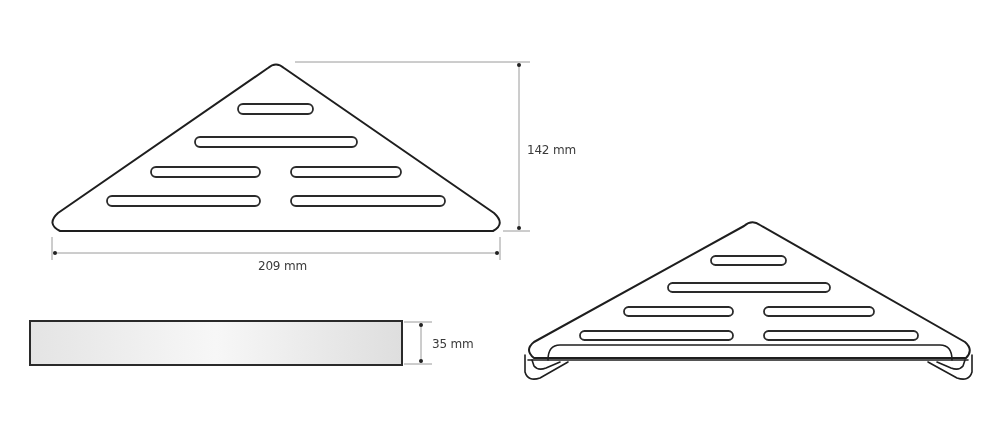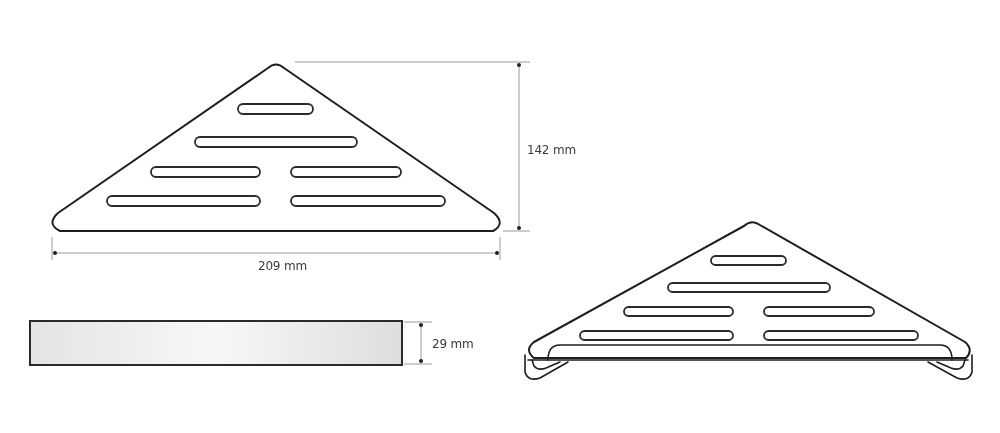--- a/index.html
+++ b/index.html
@@ -83,14 +83,14 @@
       <rect class="slot" x="668" y="283" width="162" height="9" rx="4.5"></rect>
       <rect class="slot" x="624" y="307" width="109" height="9" rx="4.5"></rect>
       <rect class="slot" x="764" y="307" width="110" height="9" rx="4.5"></rect>
       <rect class="slot" x="580" y="331" width="153" height="9" rx="4.5"></rect>
       <rect class="slot" x="764" y="331" width="154" height="9" rx="4.5"></rect>
     </g>
   </svg>
 
   <span class="dim-label" style="left:527px; top:143px;">142 mm</span>
   <span class="dim-label" style="left:258px; top:259px;">209 mm</span>
-  <span class="dim-label" style="left:432px; top:337px;">29 mm</span>
+  <span class="dim-label" style="left:432px; top:337px;">35 mm</span>
 </div>
 
 </body></html>

